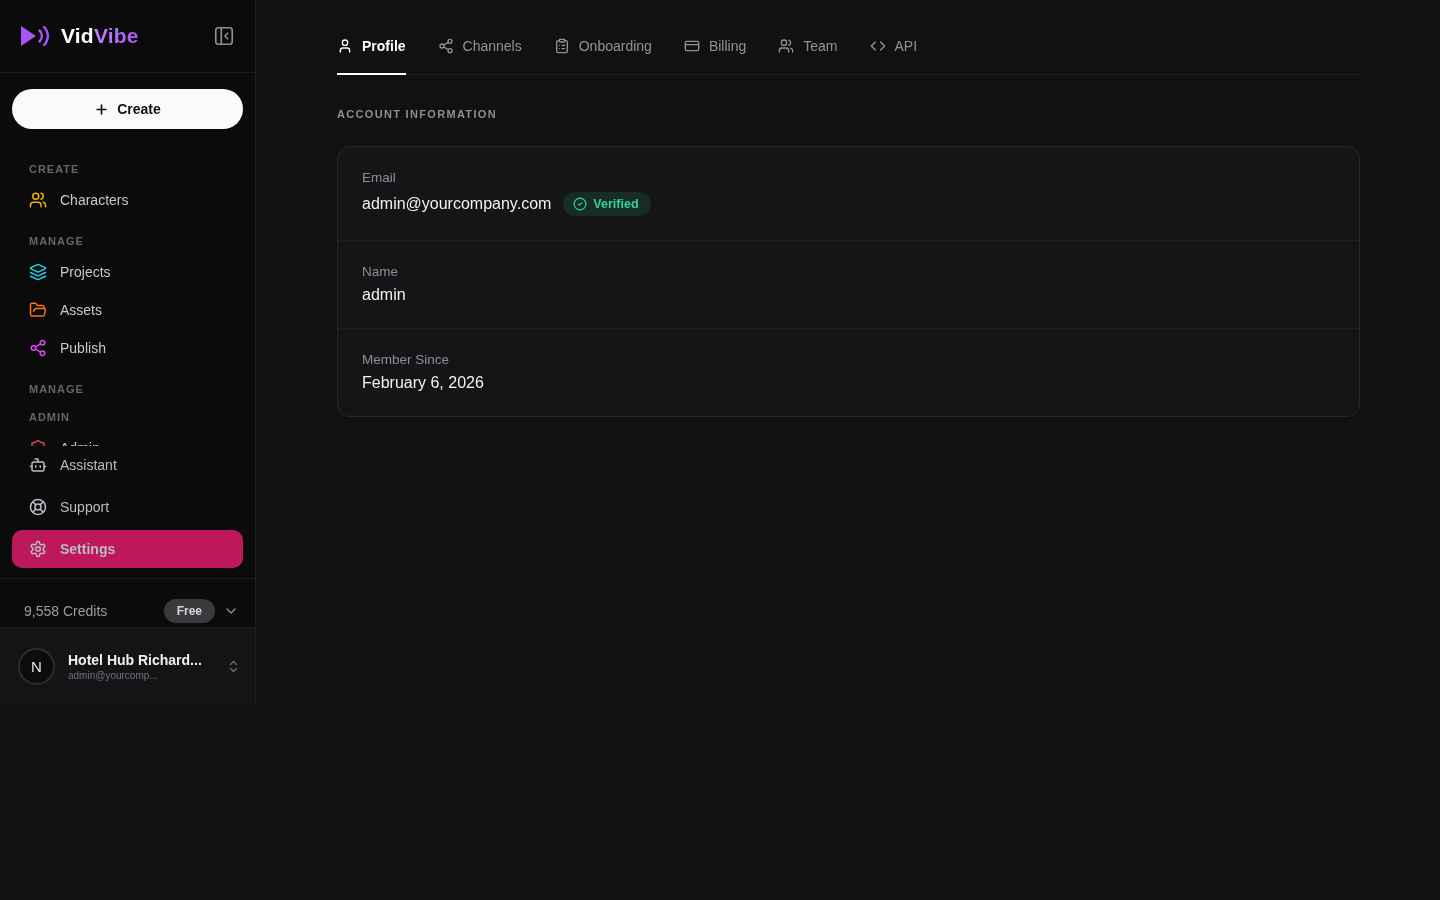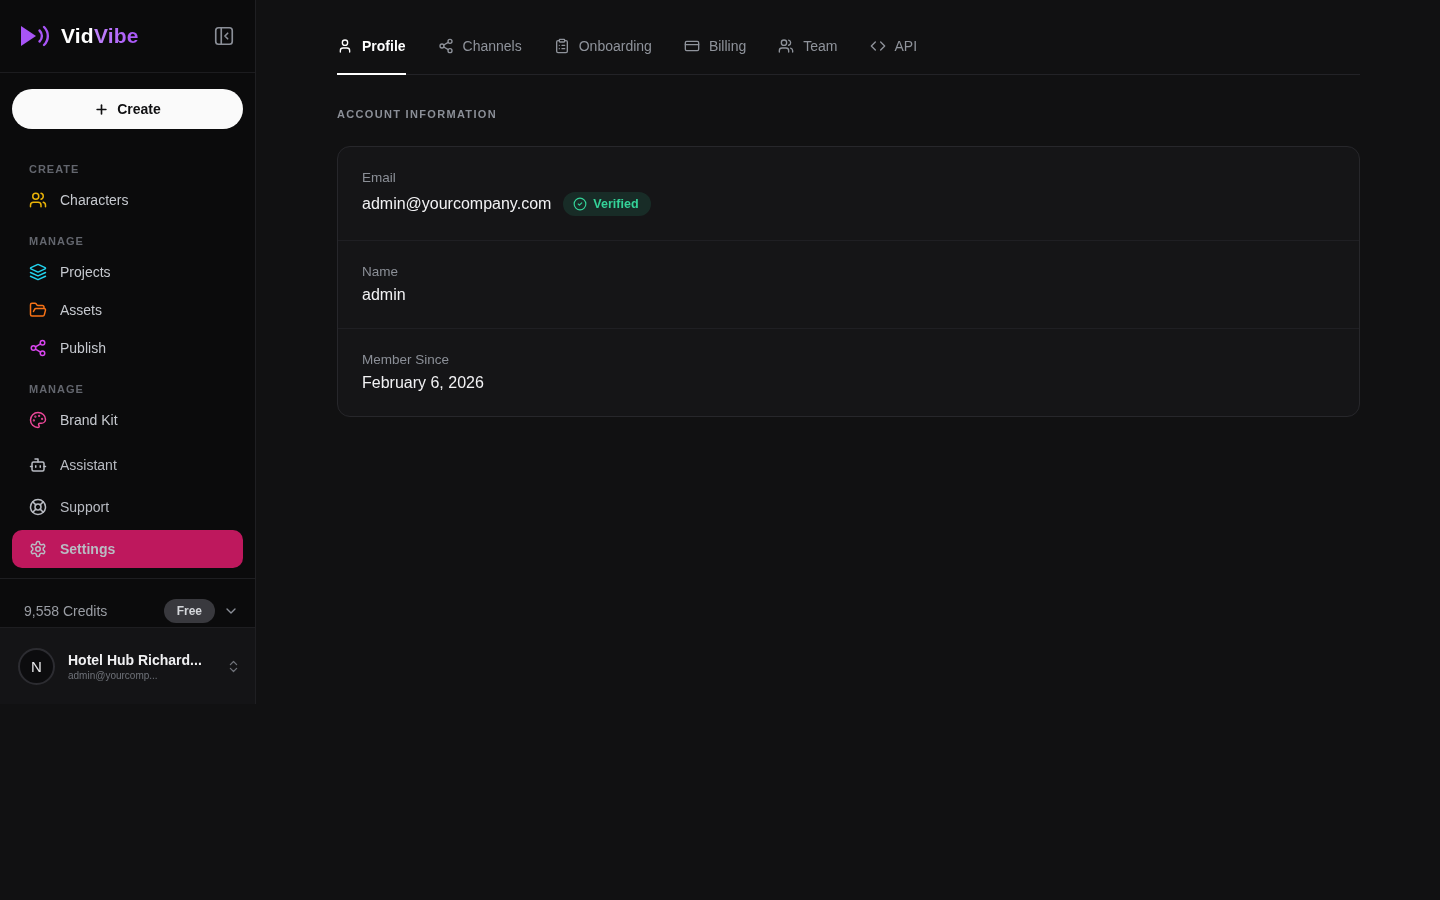--- a/index.html
+++ b/index.html
@@ -138,32 +138,20 @@
               <circle cx="6" cy="12" r="3"></circle>
               <circle cx="18" cy="19" r="3"></circle>
               <line x1="8.59" y1="13.51" x2="15.42" y2="17.49"></line>
               <line x1="15.41" y1="6.51" x2="8.59" y2="10.49"></line>
             </svg>
         </span>
         <span>Publish</span>
       </div>
 
       <div class="nav-section-label">MANAGE</div>
-      <div class="nav-item">
-        <span class="ic" style="color: rgb(236, 72, 153);">
-          <svg width="18" height="18" viewBox="0 0 24 24" fill="none" stroke="currentColor" stroke-width="2" stroke-linecap="round" stroke-linejoin="round">
-              <path d="M12 2C6.5 2 2 6.5 2 12s4.5 10 10 10c.93 0 1.65-.75 1.65-1.69 0-.44-.18-.84-.44-1.13-.29-.29-.44-.65-.44-1.12a1.64 1.64 0 0 1 1.67-1.67h2c3.05 0 5.55-2.5 5.55-5.55C21.97 6.01 17.46 2 12 2z"></path>
-              <circle cx="13.5" cy="6.5" r=".5" fill="currentColor"></circle>
-              <circle cx="17.5" cy="10.5" r=".5" fill="currentColor"></circle>
-              <circle cx="8.5" cy="7.5" r=".5" fill="currentColor"></circle>
-              <circle cx="6.5" cy="12.5" r=".5" fill="currentColor"></circle>
-            </svg>
-        </span>
-        <span>Brand Kit</span>
-      </div>
 
       <div class="nav-section-label">ADMIN</div>
       <div class="nav-item">
         <span class="ic" style="color: rgb(244, 63, 94);">
           <svg width="18" height="18" viewBox="0 0 24 24" fill="none" stroke="currentColor" stroke-width="2" stroke-linecap="round" stroke-linejoin="round">
               <path d="M20 13c0 5-3.5 7.5-7.66 8.95a1 1 0 0 1-.67-.01C7.5 20.5 4 18 4 13V6a1 1 0 0 1 1-1c2 0 4.5-1.2 6.24-2.72a1 1 0 0 1 1.52 0C14.51 3.81 17 5 19 5a1 1 0 0 1 1 1z"></path>
             </svg>
         </span>
         <span>Admin</span>
       </div>

